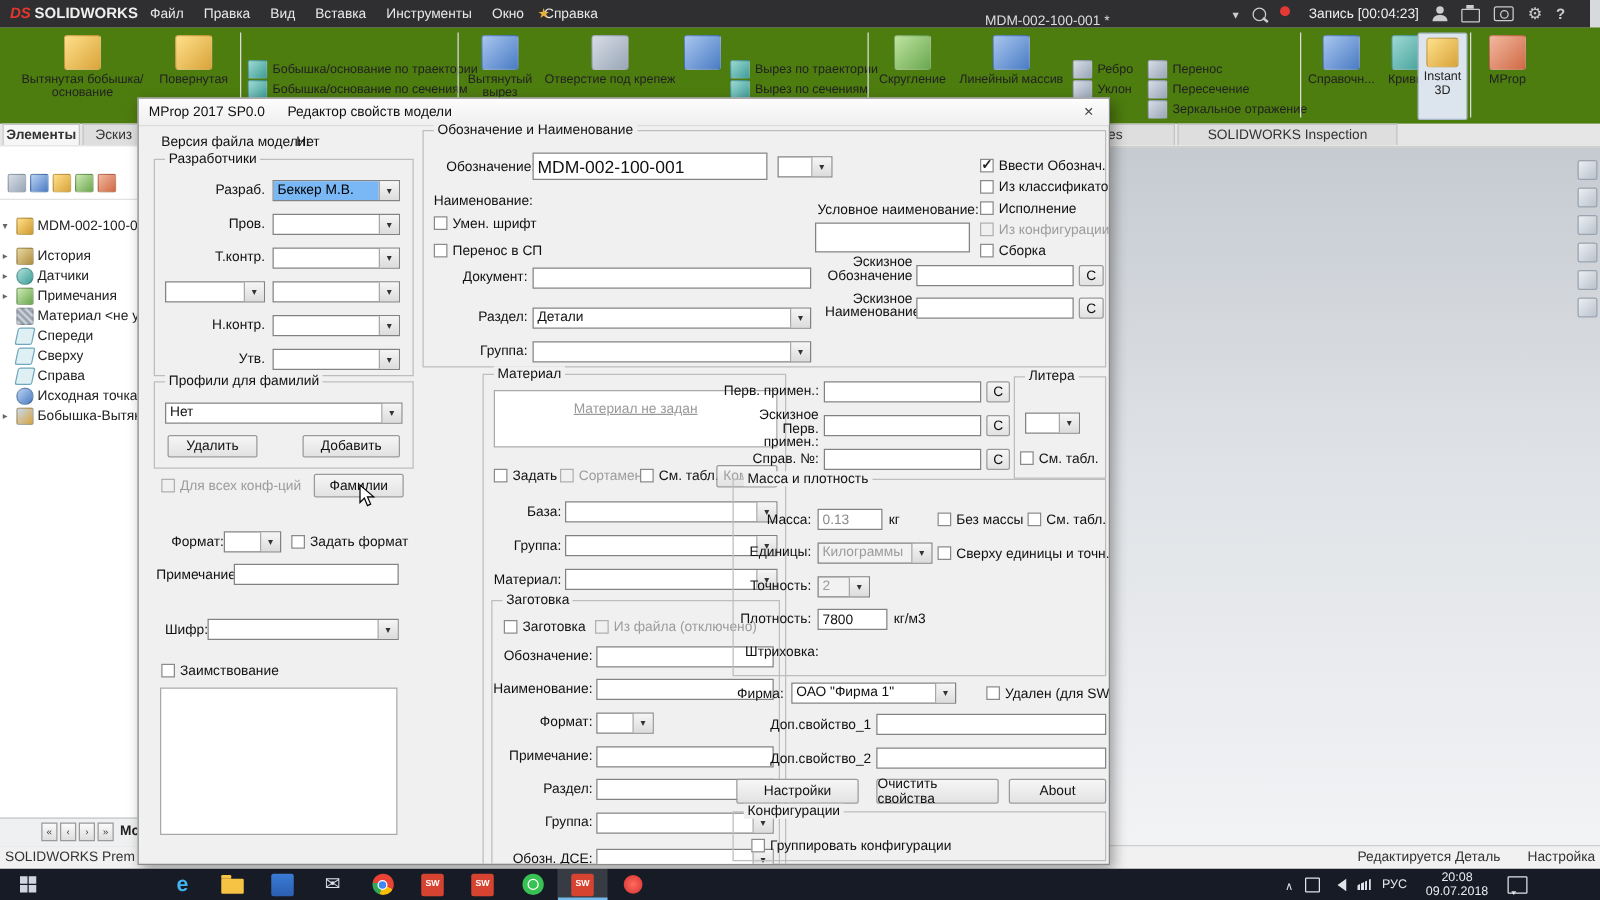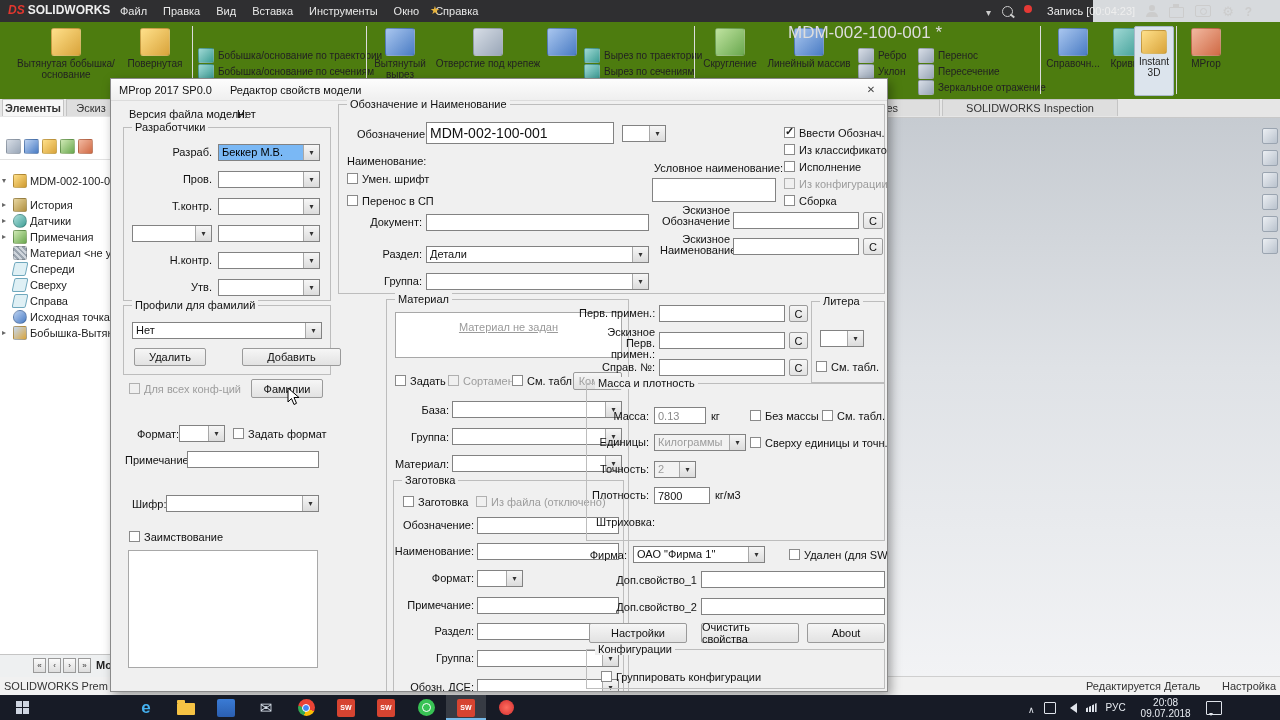--- a/index.html
+++ b/index.html
@@ -1,27 +1,27 @@
 <!DOCTYPE html>
 <html><head>
 <meta charset="utf-8">
 <style>
   html,body{margin:0;padding:0;}
   body{width:1280px;height:720px;overflow:hidden;font-family:"Liberation Sans",sans-serif;background:#d7dadd;}
   #screen{position:relative;width:1280px;height:720px;}
 
   
-  #titlebar{position:absolute;left:0;top:0;width:1093px;height:22px;background:#2f2f31;color:#eee;z-index:30;}
+  #titlebar{position:absolute;left:0;top:0;width:1272px;height:22px;background:#2f2f31;color:#eee;z-index:30;}
   #brand{position:absolute;left:8px;top:3px;font-size:12px;font-weight:bold;}
   #brand .ds{color:#e2372f;font-style:italic;margin-right:3px;}
   #menubar{position:absolute;left:112px;top:0;height:22px;display:flex;align-items:center;}
   #menubar .mi{font-size:11px;padding:0 8px;color:#e8e8e8;cursor:default;}
   .star-ic{position:absolute;left:430px;top:4px;font-size:11px;color:#e8b33c;}
   .star-ic::after{content:"★";}
-  #doctitle{position:absolute;left:788px;top:23px;font-size:17px;color:#ddd;}
+  #doctitle{position:absolute;left:788px;top:11px;font-size:11px;color:#ddd;}
   #tb-right{position:absolute;left:986px;top:0;height:22px;display:flex;align-items:center;gap:11px;}
   .i-chev::after{content:"▾";color:#ccc;font-size:10px;}
   .i-search{width:9px;height:9px;border:1.5px solid #ccc;border-radius:50%;position:relative;display:inline-block;}
   .i-search::after{content:"";position:absolute;left:7px;top:8px;width:5px;height:1.5px;background:#ccc;transform:rotate(40deg);}
   .rec-wrap{display:flex;align-items:flex-start;gap:15px;}
   .rec-dot{width:8px;height:8px;border-radius:50%;background:#e53935;display:inline-block;}
   .rec-txt{font-size:11px;color:#eee;white-space:nowrap;}
   .i-user{width:12px;height:12px;position:relative;display:inline-block;}
   .i-user::before{content:"";position:absolute;left:3px;top:0;width:6px;height:6px;border-radius:50%;background:#ccc;}
   .i-user::after{content:"";position:absolute;left:0;top:7px;width:12px;height:5px;border-radius:6px 6px 0 0;background:#ccc;}
@@ -413,21 +413,21 @@
         </div>
     </div>
 
     <div class="fs" style="left:12px;top:226px;width:208px;height:70px;">
       <span class="lg">Профили для фамилий</span>
       <div class="combo" style="left:8px;top:16px;width:190px;">
           <span class="v">Нет</span>
           <span class="dd"></span>
         </div>
       <div class="btn" style="left:10px;top:42px;width:72px;height:18px;">Удалить</div>
-      <div class="btn" style="left:118px;top:42px;width:99px;height:18px;">Добавить</div>
+      <div class="btn" style="left:118px;top:42px;width:78px;height:18px;">Добавить</div>
     </div>
 
     <div class="cb dis" style="left:18px;top:303px;">
         <span class="bx"></span>
         <span class="t">Для всех конф-ций</span>
       </div>
     <div class="btn" style="left:140px;top:300px;width:72px;height:19px;">Фамилии</div>
 
     <span class="lb" style="left:26px;top:349px;">Формат:</span>
     <div class="combo" style="left:68px;top:346px;width:46px;">

